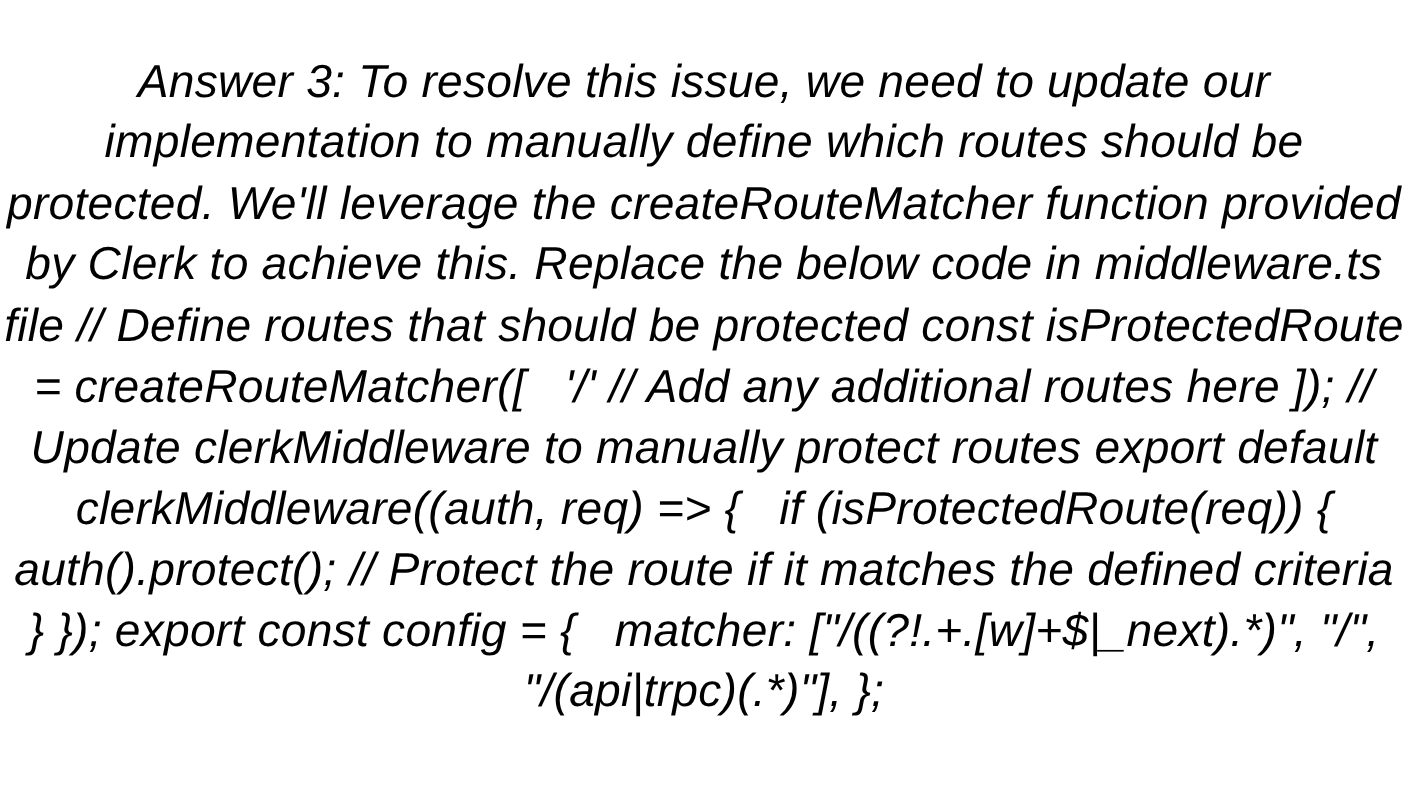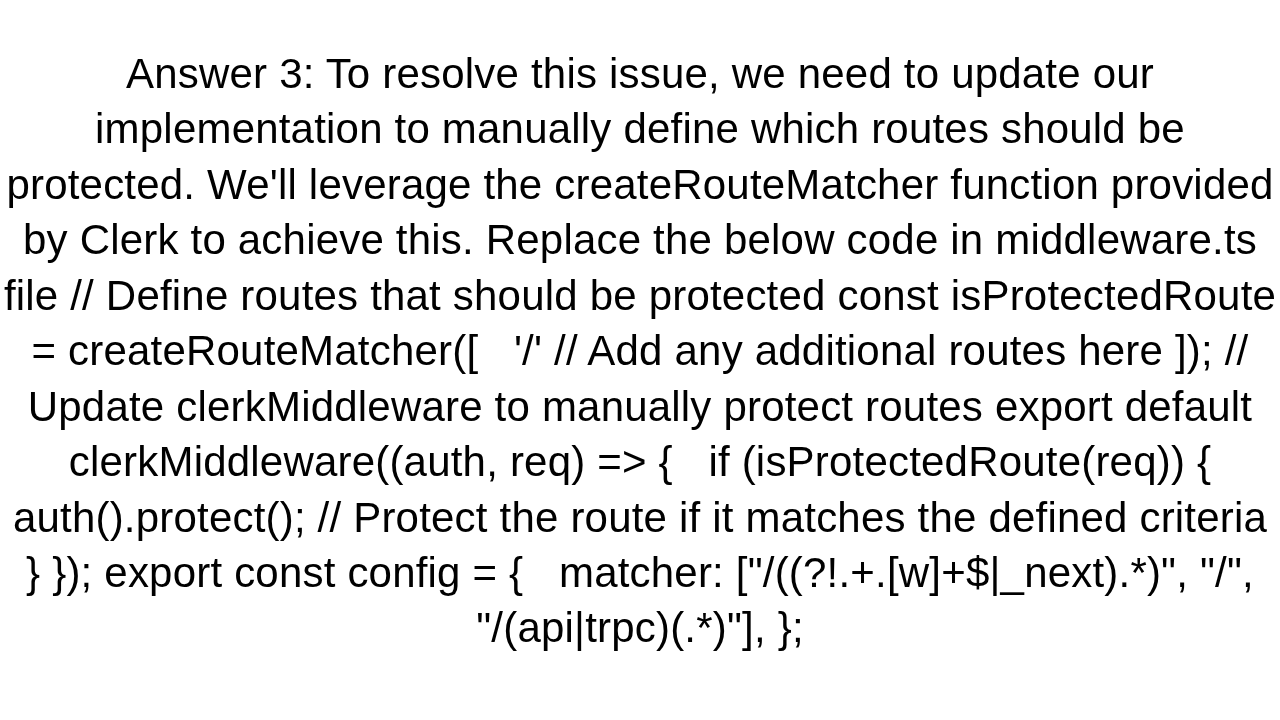--- a/index.html
+++ b/index.html
@@ -9,20 +9,21 @@
     height: 720px;
     overflow: hidden;
     background: #ffffff;
   }
   .content {
     width: 1280px;
     height: 580px;
     display: flex;
     align-items: flex-start;
     justify-content: center;
+    font-style: italic;
   }
   .paragraph {
     font-family: Arial, Helvetica, sans-serif;
     font-size: 42px;
     line-height: 1.32;
     color: #000000;
     text-align: center;
     width: 1290px;
     margin-left: -5px;
     margin-right: -5px;

